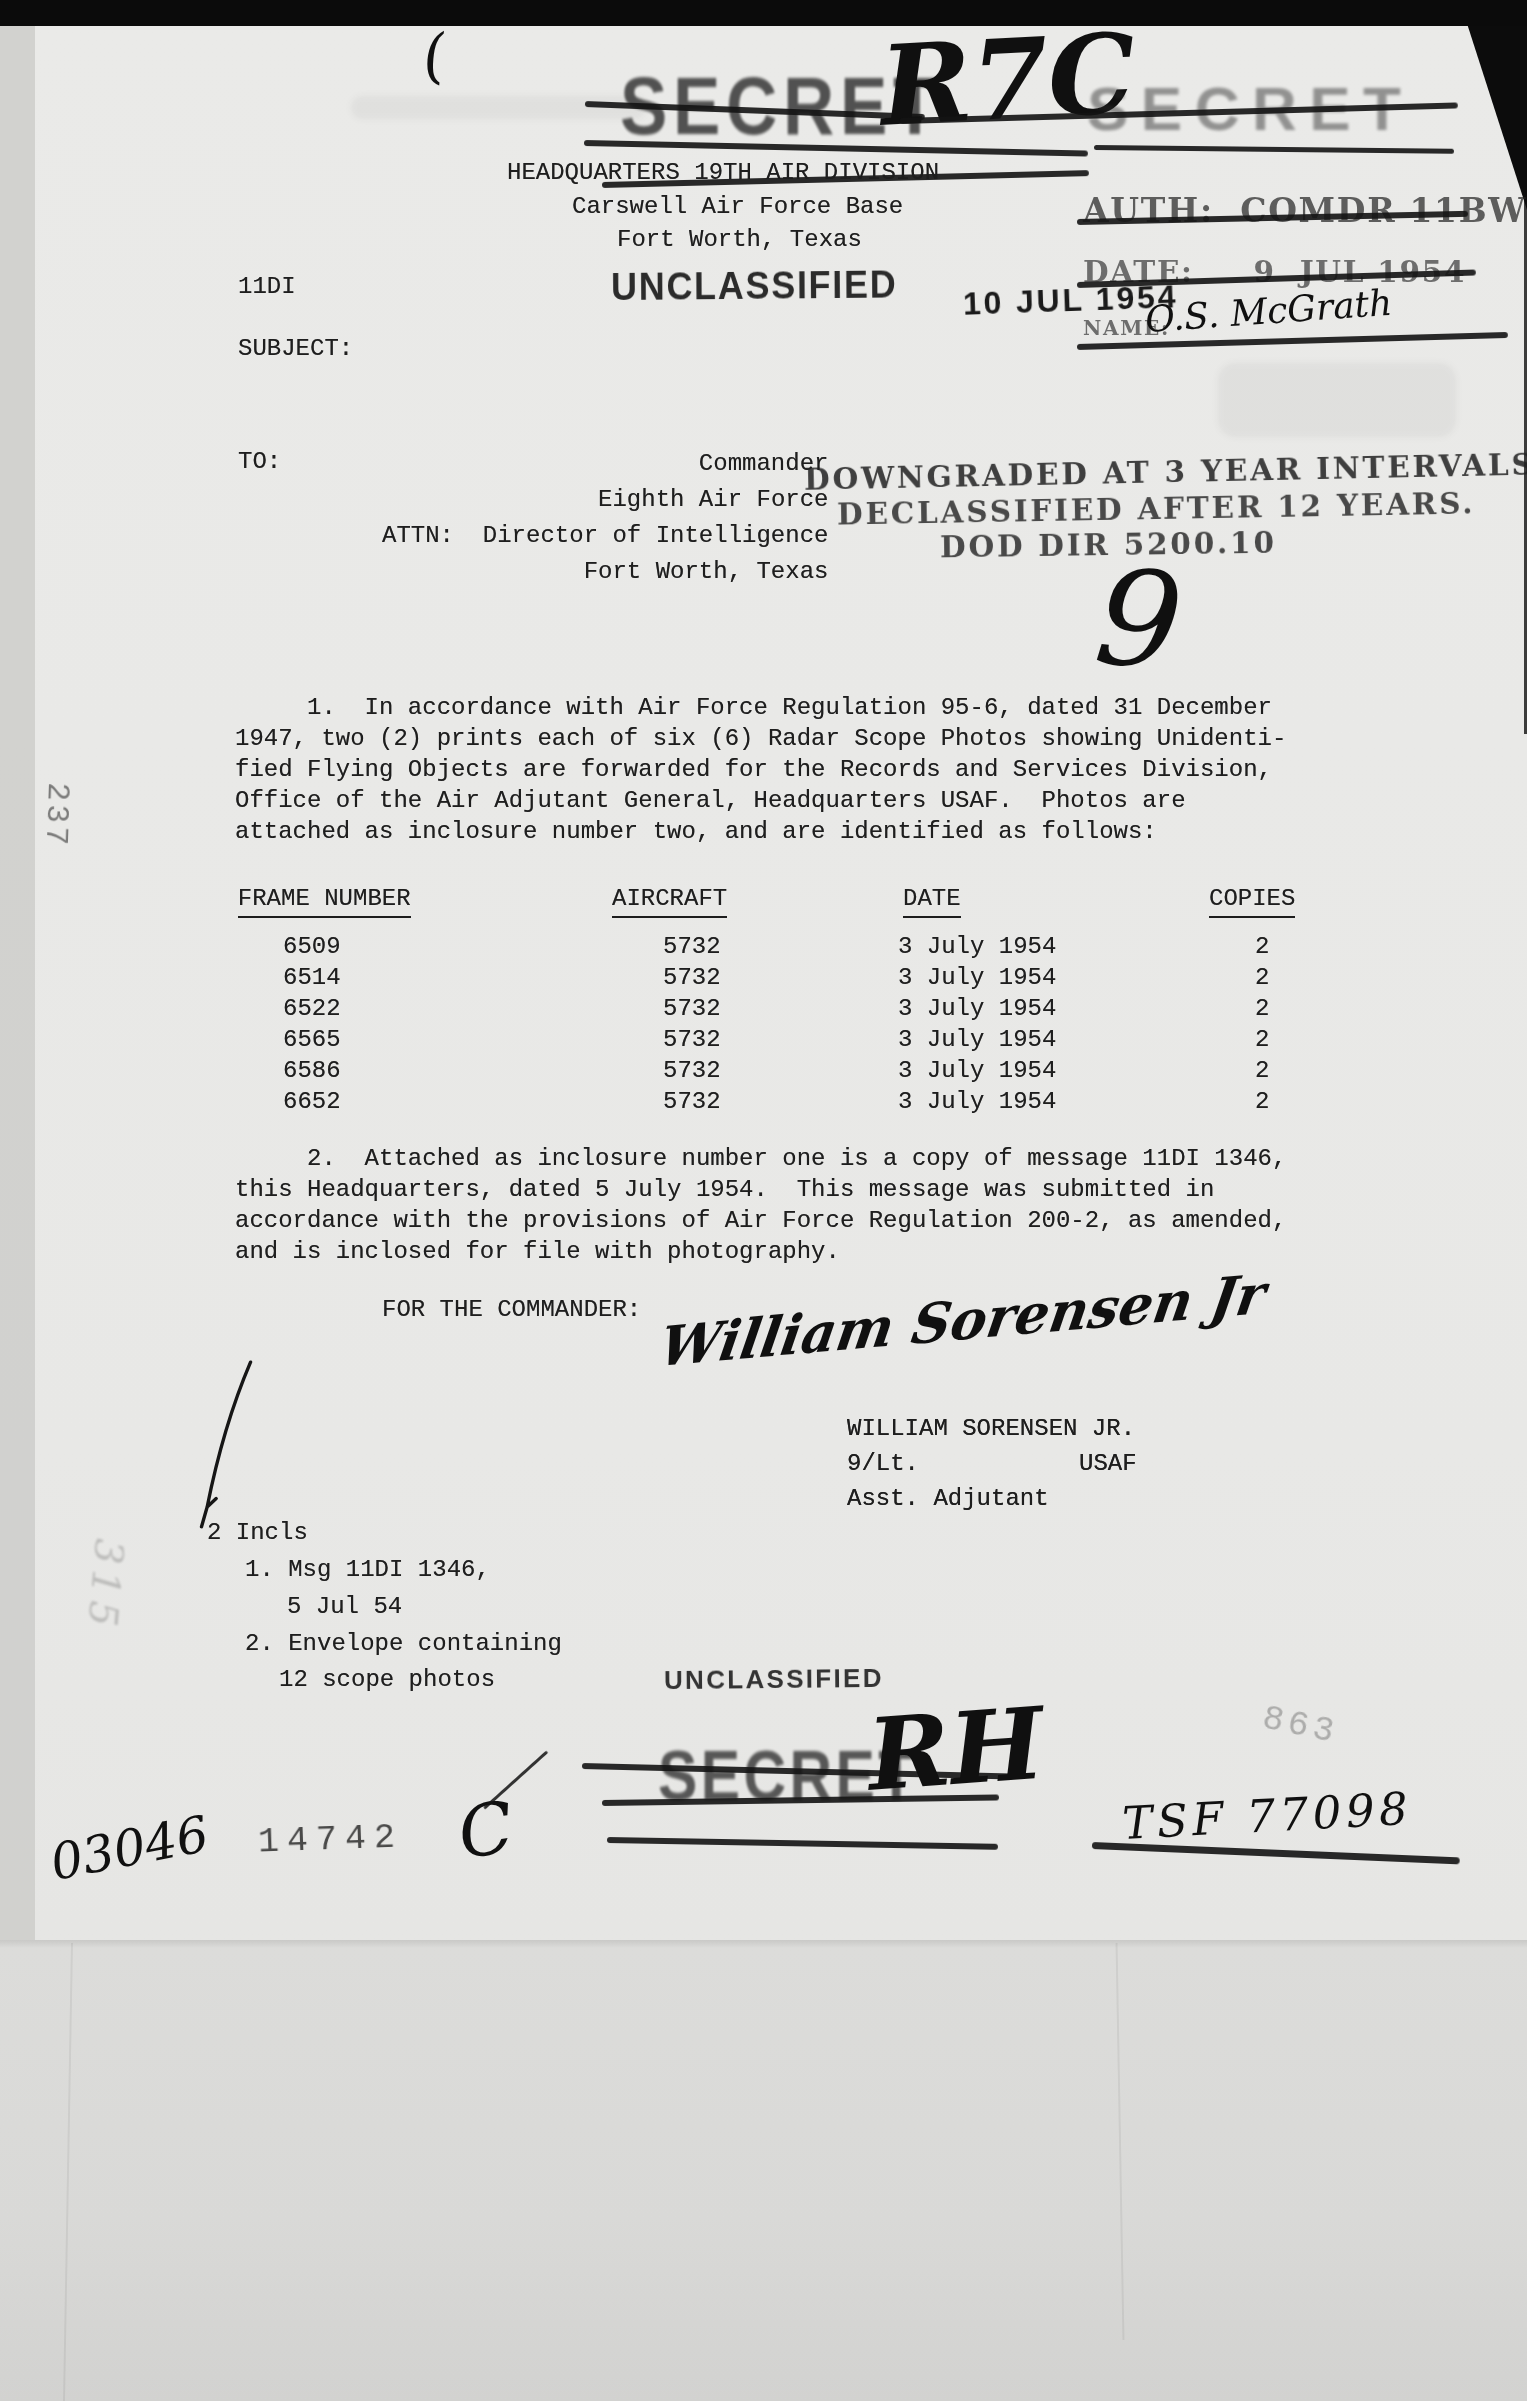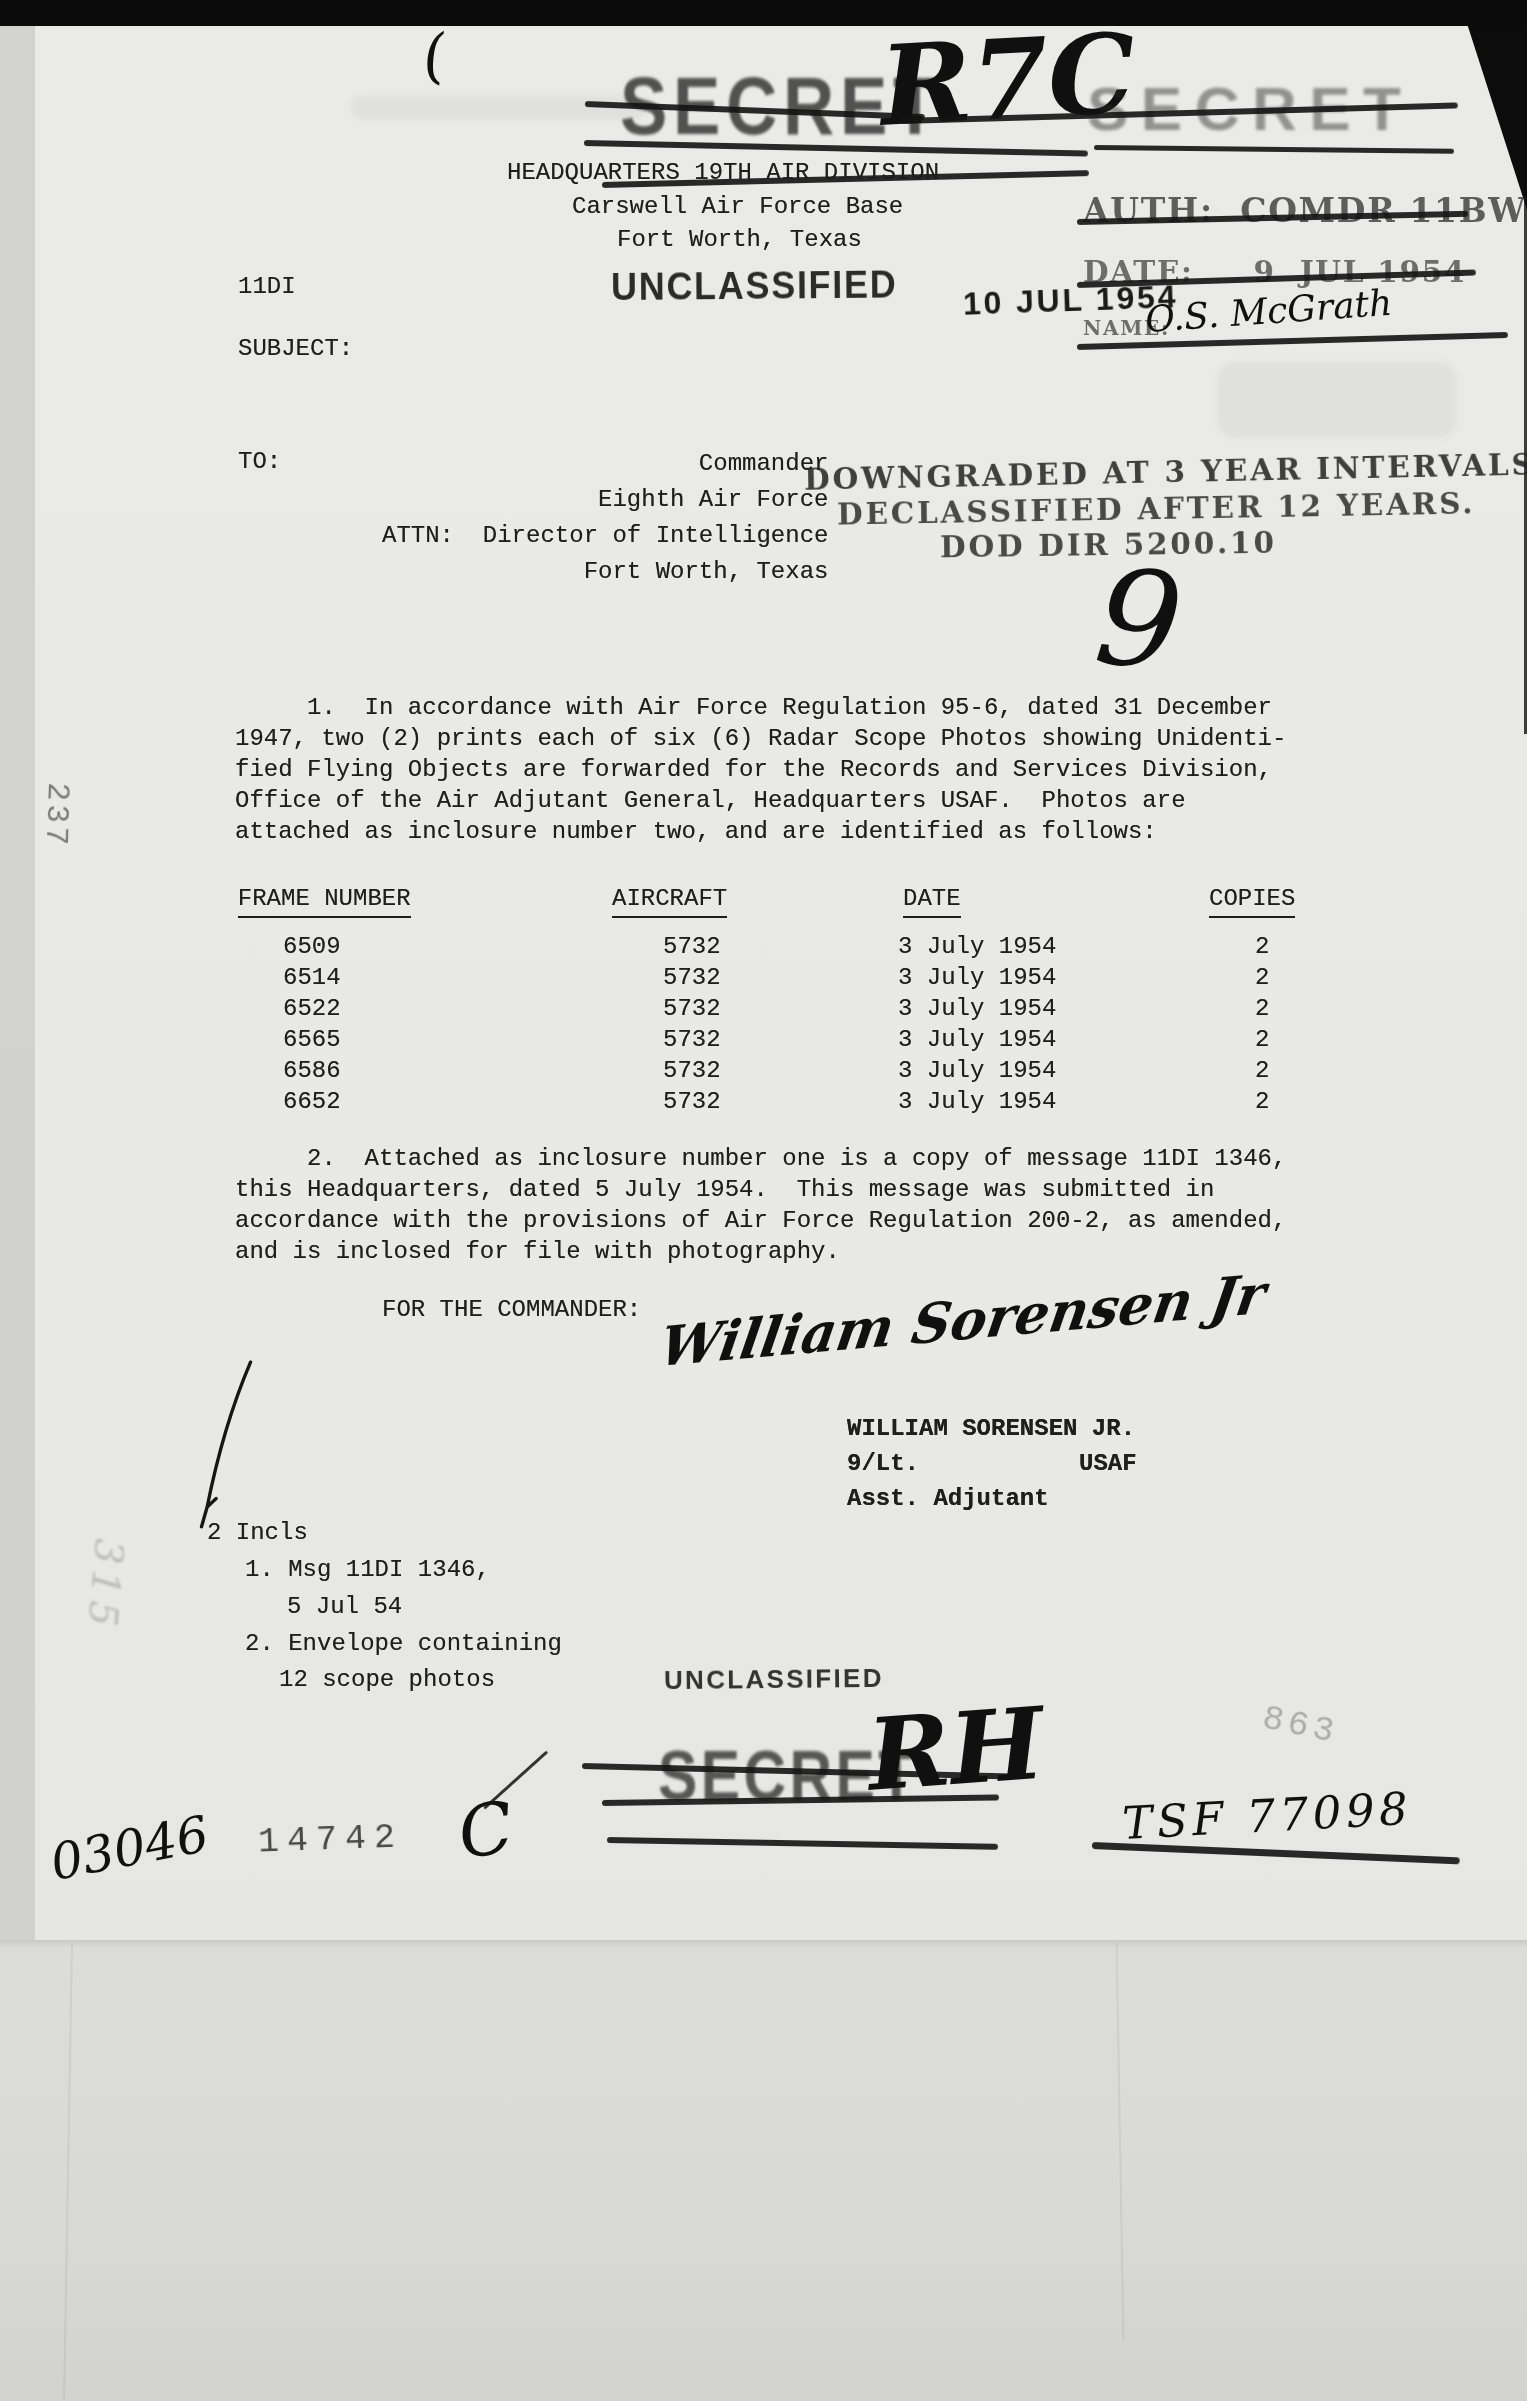--- a/index.html
+++ b/index.html
@@ -12,21 +12,21 @@
   .corner-wedge{position:absolute;left:1442px;top:26px;width:86px;height:187px;background:#0c0c0c;
                 clip-path:polygon(30% 0,100% 0,100% 100%);}
   .bottom-band{position:absolute;left:0;top:1940px;width:1527px;height:462px;
                background:linear-gradient(180deg,#c9c9c7 0,#dcdcda 8px,#d9d9d7 60%,#d2d2d0 100%);}
   .crease{position:absolute;background:rgba(0,0,0,.06);}
   .smudge{position:absolute;background:rgba(40,40,40,.05);filter:blur(3.4px);border-radius:17px;}
 
   .abs{position:absolute;}
   .typed{font-size:24px;line-height:31px;color:#1e1e1e;white-space:pre;
          text-shadow:0 0 0.6px rgba(25,25,25,.5);}
-  .typed-bold{font-weight:bold;text-shadow:0 0 0.6px rgba(10,10,10,.8);}
+  .typed-bold{font-weight:normal;text-shadow:0 0 0.6px rgba(10,10,10,.8);}
   .to-lines{line-height:36px;text-align:right;}
   .stamp-sans{font-family:"Liberation Sans",sans-serif;font-weight:bold;color:#1b1b1b;
               filter:blur(0.4px);white-space:pre;}
   .stamp-serif{font-family:"DejaVu Serif","Liberation Serif",serif;font-weight:bold;color:#222;
                filter:blur(0.5px);white-space:pre;}
   .secret-big{font-family:"Liberation Sans",sans-serif;font-weight:bold;letter-spacing:5.7px;
               color:#272727;filter:blur(1.2px);transform-origin:left top;}
   .hand{font-family:"DejaVu Serif","Liberation Serif",serif;font-style:italic;color:#101010;
         white-space:pre;transform-origin:left top;}
   .strike{position:absolute;background:#141414;border-radius:3.4px;opacity:.9;filter:blur(0.4px);

